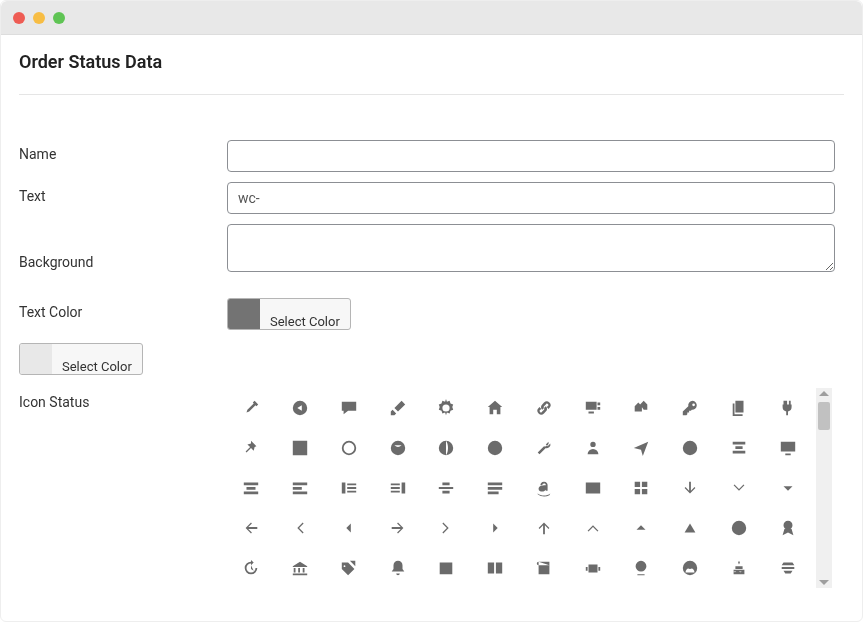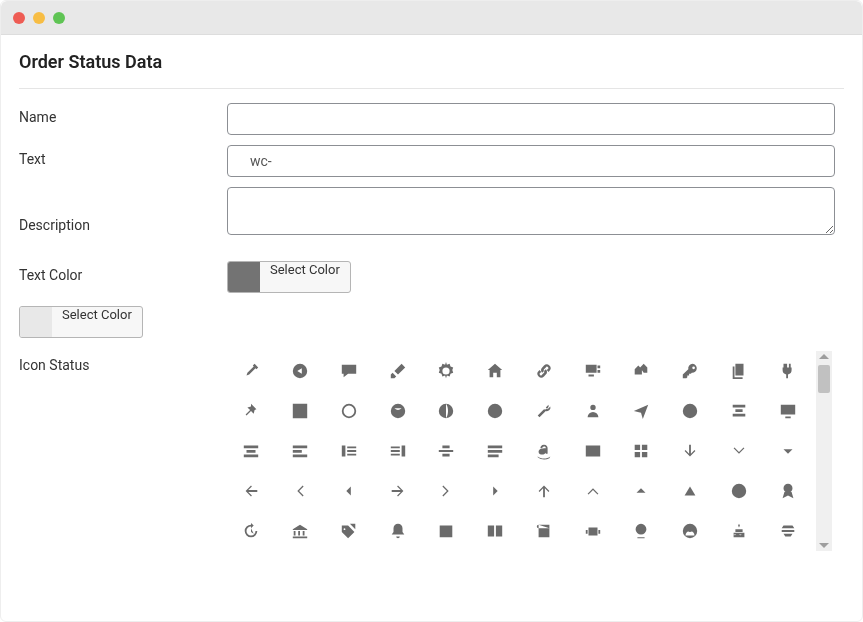--- a/index.html
+++ b/index.html
@@ -3,29 +3,29 @@
 <meta charset="utf-8">
 <style>
 *{margin:0;padding:0;box-sizing:border-box;font-family:-apple-system,BlinkMacSystemFont,"Segoe UI",Roboto,sans-serif}
 body{background:#fff;width:863px;height:622px;overflow:hidden;border:1px solid #eee;border-radius:6px}
 .titlebar{height:34px;background:#e8e8e8;border-bottom:1px solid #ddd;display:flex;align-items:center;padding:0 12px;border-radius:6px 6px 0 0}
 .tc{width:12px;height:12px;border-radius:50%;margin-right:8px}
 .tc-r{background:#ee5c54}
 .tc-y{background:#f7bd44}
 .tc-g{background:#5fc454}
 .content{padding:16px 18px}
-.heading{font-size:18px;font-weight:600;color:#222;padding-bottom:16px;border-bottom:1px solid #e5e5e5;margin-bottom:14px}
+.heading{font-size:18px;font-weight:600;color:#222;padding-bottom:22px;border-bottom:1px solid #e5e5e5;margin-bottom:45px}
 .row{display:flex;align-items:flex-start;margin-bottom:10px}
 .label{width:208px;flex-shrink:0;font-size:14px;color:#333;padding-top:6px}
 .field{flex:1}
-.field input[type=text]{width:608px;height:32px;border:1px solid #8c8f94;border-radius:4px;padding:0 22px;font-size:14px;color:#555;background:#fff}
+.field input[type=text]{width:608px;height:32px;border:1px solid #8c8f94;border-radius:4px;padding:0 10px;font-size:14px;color:#555;background:#fff}
 .field textarea{width:608px;height:48px;border:1px solid #8c8f94;border-radius:4px;padding:6px 10px;font-size:14px;resize:both}
 .row-desc{margin-bottom:22px}
 .row-desc .label{padding-top:30px}
-.color-btn{display:inline-flex;align-items:flex-start;height:32px;border:1px solid #b5b5b5;border-radius:3px;overflow:hidden;cursor:pointer;background:#f7f7f7}
+.color-btn{display:inline-flex;align-items:flex-end;height:32px;border:1px solid #b5b5b5;border-radius:3px;overflow:hidden;cursor:pointer;background:#f7f7f7}
 .swatch{width:32px;height:100%}
 .color-btn span{padding:0 10px;font-size:13px;color:#333}
 .icon-grid-wrap{display:flex}
 .icon-grid{flex:1;display:grid;grid-template-columns:repeat(12,1fr);gap:0;width:585px}
 .icon-cell{display:flex;align-items:center;justify-content:center;height:40px;cursor:pointer;color:#6b6b6b}
 .icon-cell svg{width:18px;height:18px;fill:currentColor}
 .scroll-track{width:16px;background:#f0f0f0;height:200px;position:relative;margin-left:4px}
 .scroll-track::before,.scroll-track::after{content:"";position:absolute;left:3px;width:0;height:0;border-left:5px solid transparent;border-right:5px solid transparent}
 .scroll-track::before{top:3px;border-bottom:5px solid #9e9e9e}
 .scroll-track::after{bottom:3px;border-top:5px solid #9e9e9e}
@@ -47,21 +47,21 @@
     <div class="label">Name</div>
     <div class="field"><input type="text" value="" style=""></div>
   </div>
 
   <div class="row">
     <div class="label">Text</div>
     <div class="field"><input type="text" value="wc-" style=""></div>
   </div>
 
   <div class="row row-desc">
-    <div class="label">Description</div>
+    <div class="label">Background</div>
     <div class="field"><textarea style=""></textarea></div>
   </div>
 
   <div class="row">
     <div class="label">Text Color</div>
     <div class="field">
       <div class="color-btn">
         <div class="swatch" style="background:#737373"></div>
         <span>Select Color</span>
       </div>

